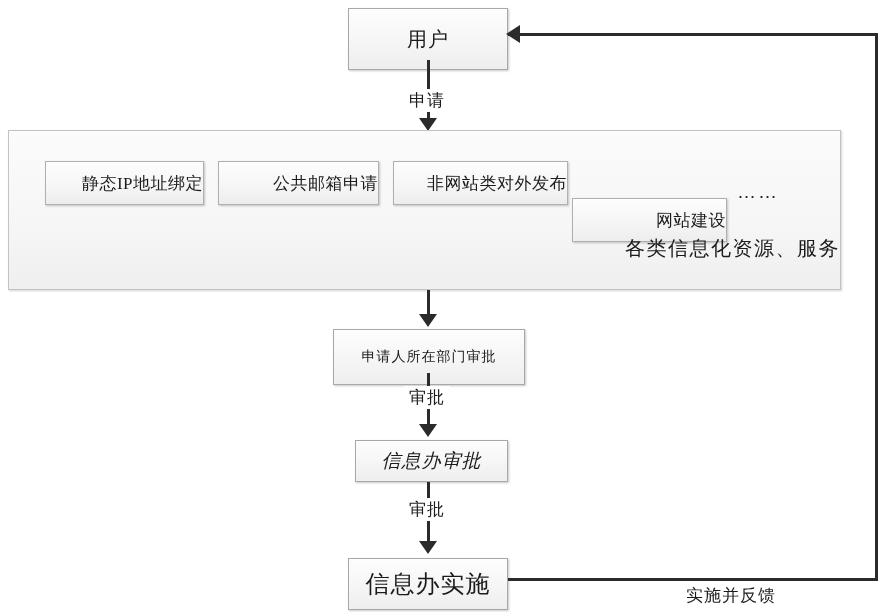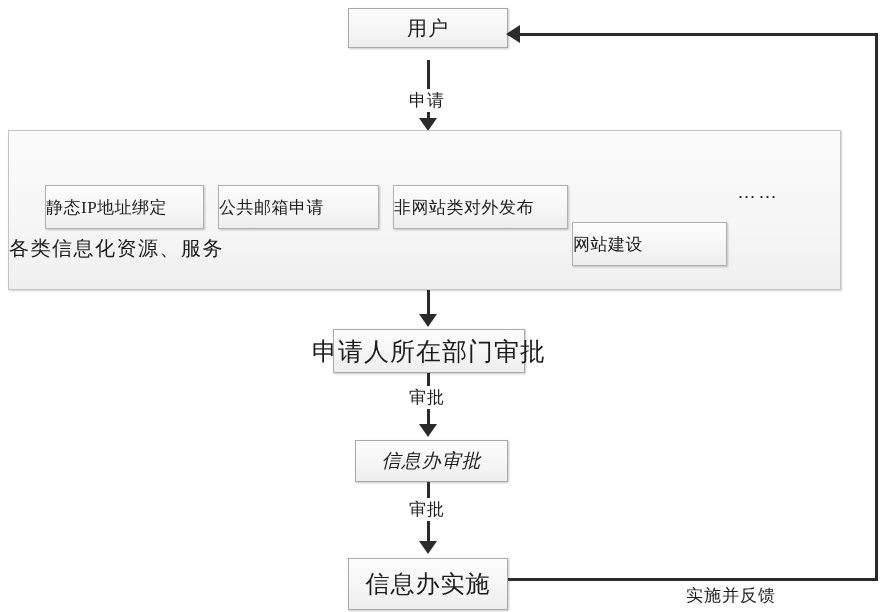--- a/index.html
+++ b/index.html
@@ -24,67 +24,67 @@
     display:flex;
     align-items:center;
     justify-content:center;
     color:#1b1b1b;
     letter-spacing:1px;
     white-space:nowrap;
   }
   .node span{display:block;}
 
   #node-user{
-    left:348px; top:8px; width:160px; height:40px;
+    left:348px; top:8px; width:160px; height:62px;
     font-size:20px;
   }
   #resource-container{
     position:absolute;
     left:8px; top:130px; width:833px; height:160px;
     box-sizing:border-box;
     border:1px solid #c3c3c3;
     background:linear-gradient(to bottom,#fbfbfb 0%,#f6f6f6 60%,#efefef 100%);
     box-shadow:1px 1px 2px rgba(0,0,0,0.18);
   }
   .res-node{
     position:absolute;
     box-sizing:border-box;
     border:1px solid #b0b0b0;
     background:linear-gradient(to bottom,#fdfdfd 0%,#f6f6f6 55%,#ededed 100%);
     box-shadow:1px 1px 2px rgba(0,0,0,0.22);
-    display:flex;align-items:center;justify-content:flex-start;
+    display:flex;align-items:center;justify-content:flex-end;
     height:44px;
-    top:54px;
+    top:30px;
     font-size:17px;
     color:#1b1b1b;
     letter-spacing:0.5px;
     white-space:nowrap;
   }
   #res-0{left:36px;  width:159px;}
   #res-1{left:209px; width:161px;}
   #res-2{left:384px; width:175px;}
   #res-3{left:563px; width:155px;margin-top:37px;}
   #res-ellipsis{
     position:absolute;
     left:728px; top:50px;
     font-size:19px;
     letter-spacing:2px;
     color:#222;
     font-family:"Liberation Sans","DejaVu Sans",sans-serif;
   }
   #resource-caption{
     position:absolute;
     left:0; right:0; top:104px;
-    text-align:left;
+    text-align:right;
     font-size:20px;
     letter-spacing:1.5px;
     color:#1b1b1b;
   }
 
-  #node-dept{  left:333px; top:329px; width:192px; height:44px; font-size:25px;}
+  #node-dept{  left:333px; top:329px; width:192px; height:56px; font-size:14px;}
   #node-office-approve{ left:355px; top:440px; width:153px; height:42px; font-size:19px;font-style:italic;}
   #node-office-impl{    left:348px; top:558px; width:160px; height:52px; font-size:24px;}
 
   
   .vline{
     position:absolute;
     width:3px;
     background:#2b2b2b;
   }
   .hline{

